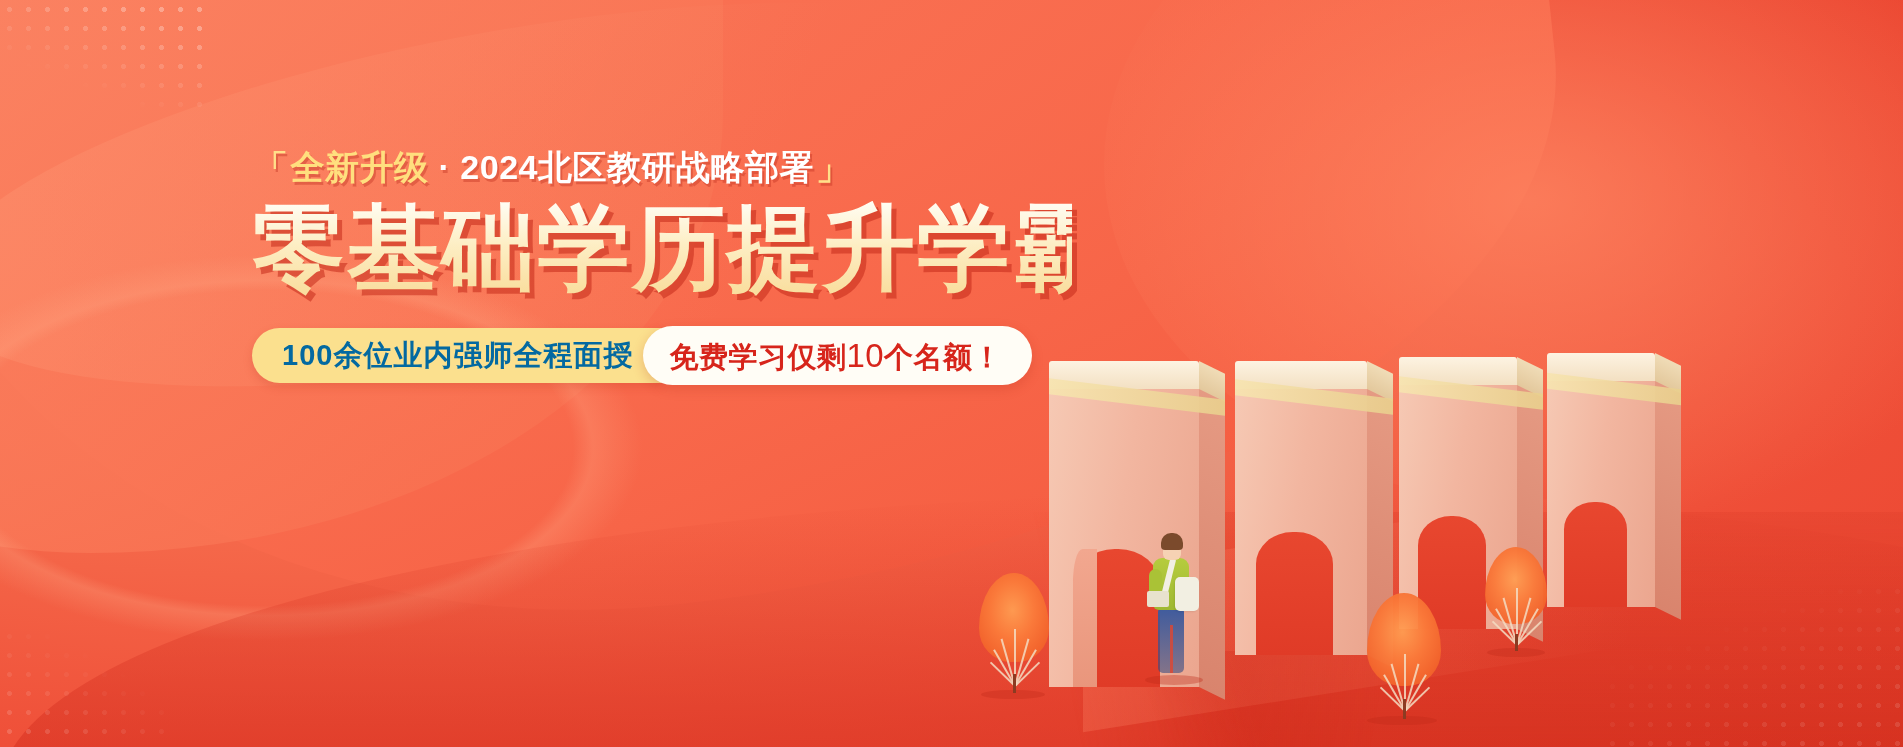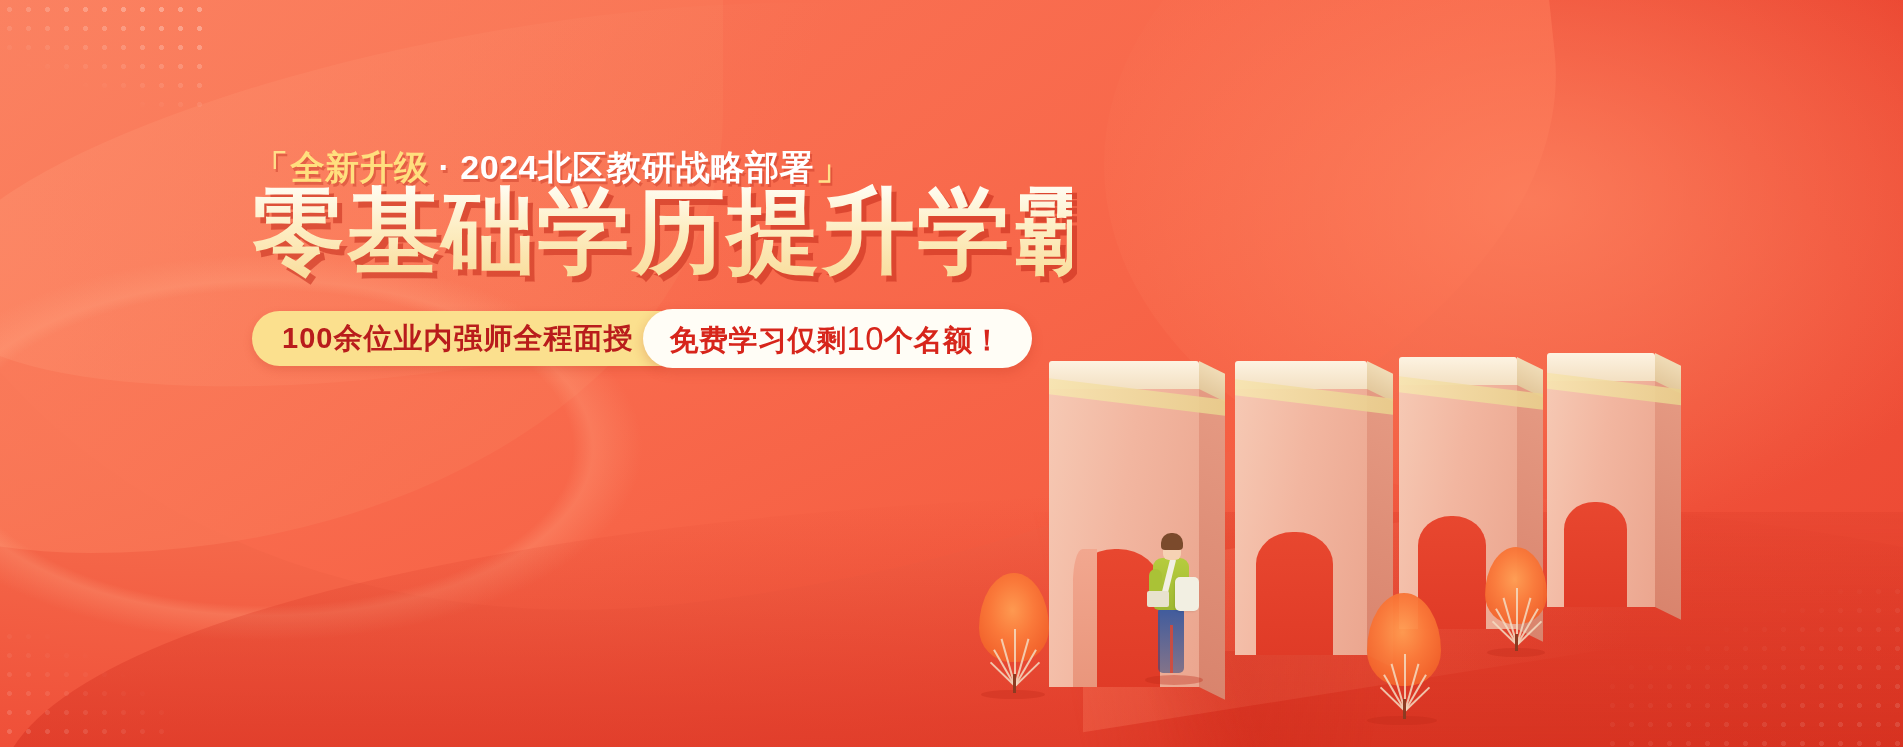--- a/index.html
+++ b/index.html
@@ -96,20 +96,21 @@
     white-space:nowrap;
     letter-spacing:.5px;
     color:#ffffff;
     text-shadow:2px 3px 0 rgba(190,45,28,.38);
   }
   .eyebrow .bracket { color:#ffe08a; font-weight:700; margin:0 2px; }
   .eyebrow .gold { color:#ffdf7e; }
   .eyebrow .dot { margin:0 10px; }
 
   .headline {
+    margin-top:17px;
     font-size:93px;
     line-height:1.02;
     font-weight:900;
     letter-spacing:2px;
     white-space:nowrap;
     color:#fdf0cf;
     background:linear-gradient(180deg,#fffdf4 0%,#fdeec4 46%,#f9dd9c 100%);
     -webkit-background-clip:text;
             background-clip:text;
     -webkit-text-fill-color:transparent;
@@ -117,21 +118,21 @@
   }
 
   .pills {
     margin-top:30px;
     display:flex;
     align-items:center;
     white-space:nowrap;
   }
   .pill-yellow {
     background:#fbe08e;
-    color:#b91c1c;
+    color:#0369a1;
     font-size:29px;
     font-weight:700;
     letter-spacing:1px;
     padding:13px 28px 13px 30px;
     border-radius:32px 0 0 32px;
     line-height:1;
     box-shadow:0 4px 10px rgba(176,40,24,.18);
   }
   .pill-white {
     background:#fffdf6;

